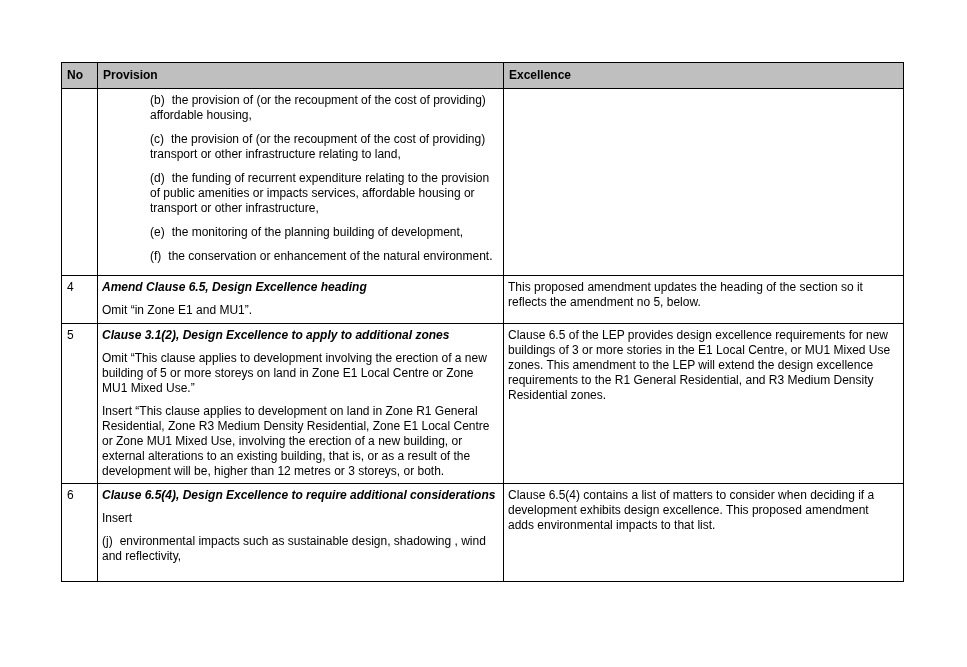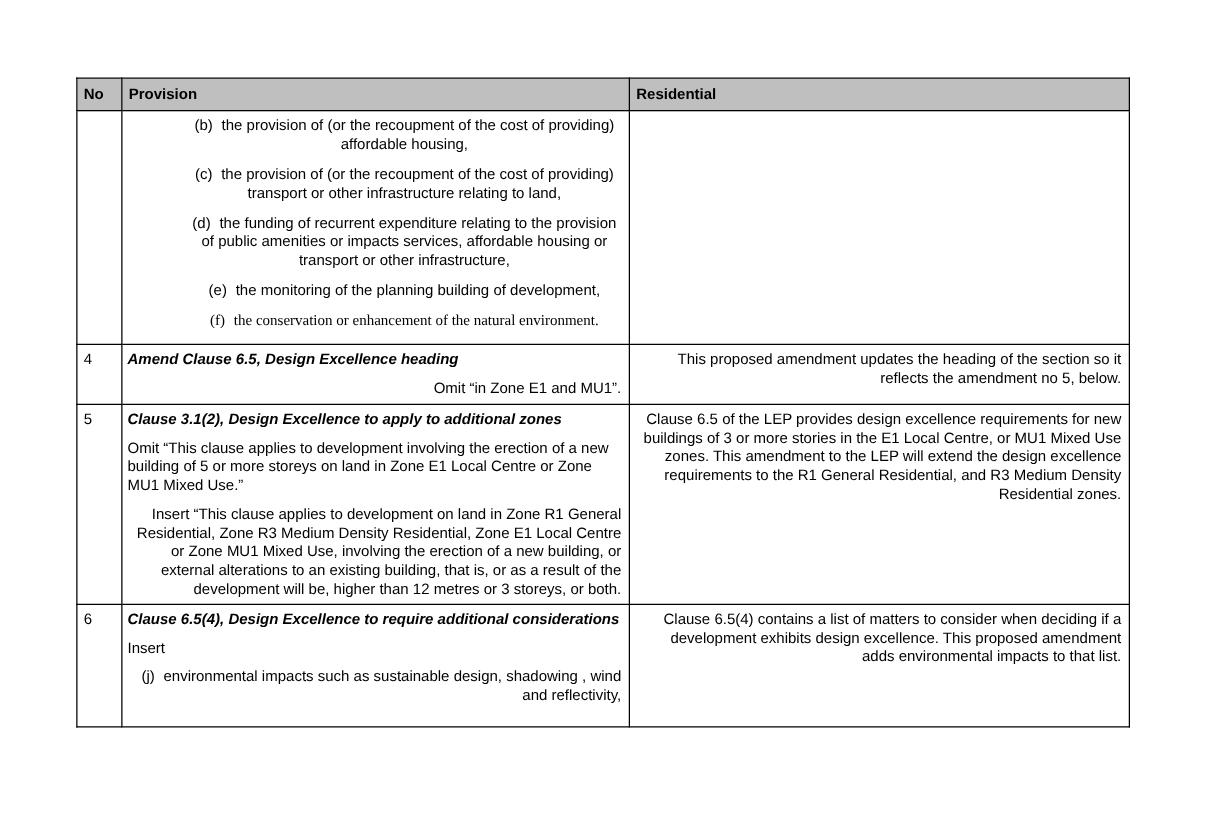--- a/index.html
+++ b/index.html
@@ -43,41 +43,41 @@
   }
   .col-no{width:36px;}
   .col-provision{width:406px;}
   .col-explanation{width:400px;}
   td.no-cell{padding-left:5px;}
   .row-bf{height:187px;}
   .row-4{height:48px;}
   .row-5{height:156px;}
   .row-6{height:98px;}
   p.para{margin:0 0 8px 0;}
-  p.para:last-child{margin-bottom:0;text-align:right;}
+  p.para:last-child{margin-bottom:0;}
   p.heading{font-weight:bold;margin:0 0 8px 0;font-style:italic;}
-  p.list-item{margin:0 0 9px 0 ;margin-left:48px;text-align:center;}
-  p.list-item:last-child{margin-bottom:0;font-family:Liberation Serif, serif;}
+  p.list-item{margin:0 0 9px 0 ;margin-left:48px;}
+  p.list-item:last-child{margin-bottom:0;}
   .lbl{margin-right:7px;}
 </style>
 </head>
 <body>
 
 <div class="page">
   <table class="lep-table">
     <colgroup>
       <col class="col-no">
       <col class="col-provision">
       <col class="col-explanation">
     </colgroup>
     <thead>
       <tr>
         <th>No</th>
         <th>Provision</th>
-        <th>Residential</th>
+        <th>Excellence</th>
       </tr>
     </thead>
     <tbody>
 
       <tr class="row-bf">
         <td class="no-cell"></td>
         <td>
           <p class="list-item"><span class="lbl">(b)</span><span>the provision of (or the recoupment of the cost of providing) affordable housing,</span></p>
           <p class="list-item"><span class="lbl">(c)</span><span>the provision of (or the recoupment of the cost of providing) transport or other infrastructure relating to land,</span></p>
           <p class="list-item"><span class="lbl">(d)</span><span>the funding of recurrent expenditure relating to the provision of public amenities or impacts services, affordable housing or transport or other infrastructure,</span></p>

